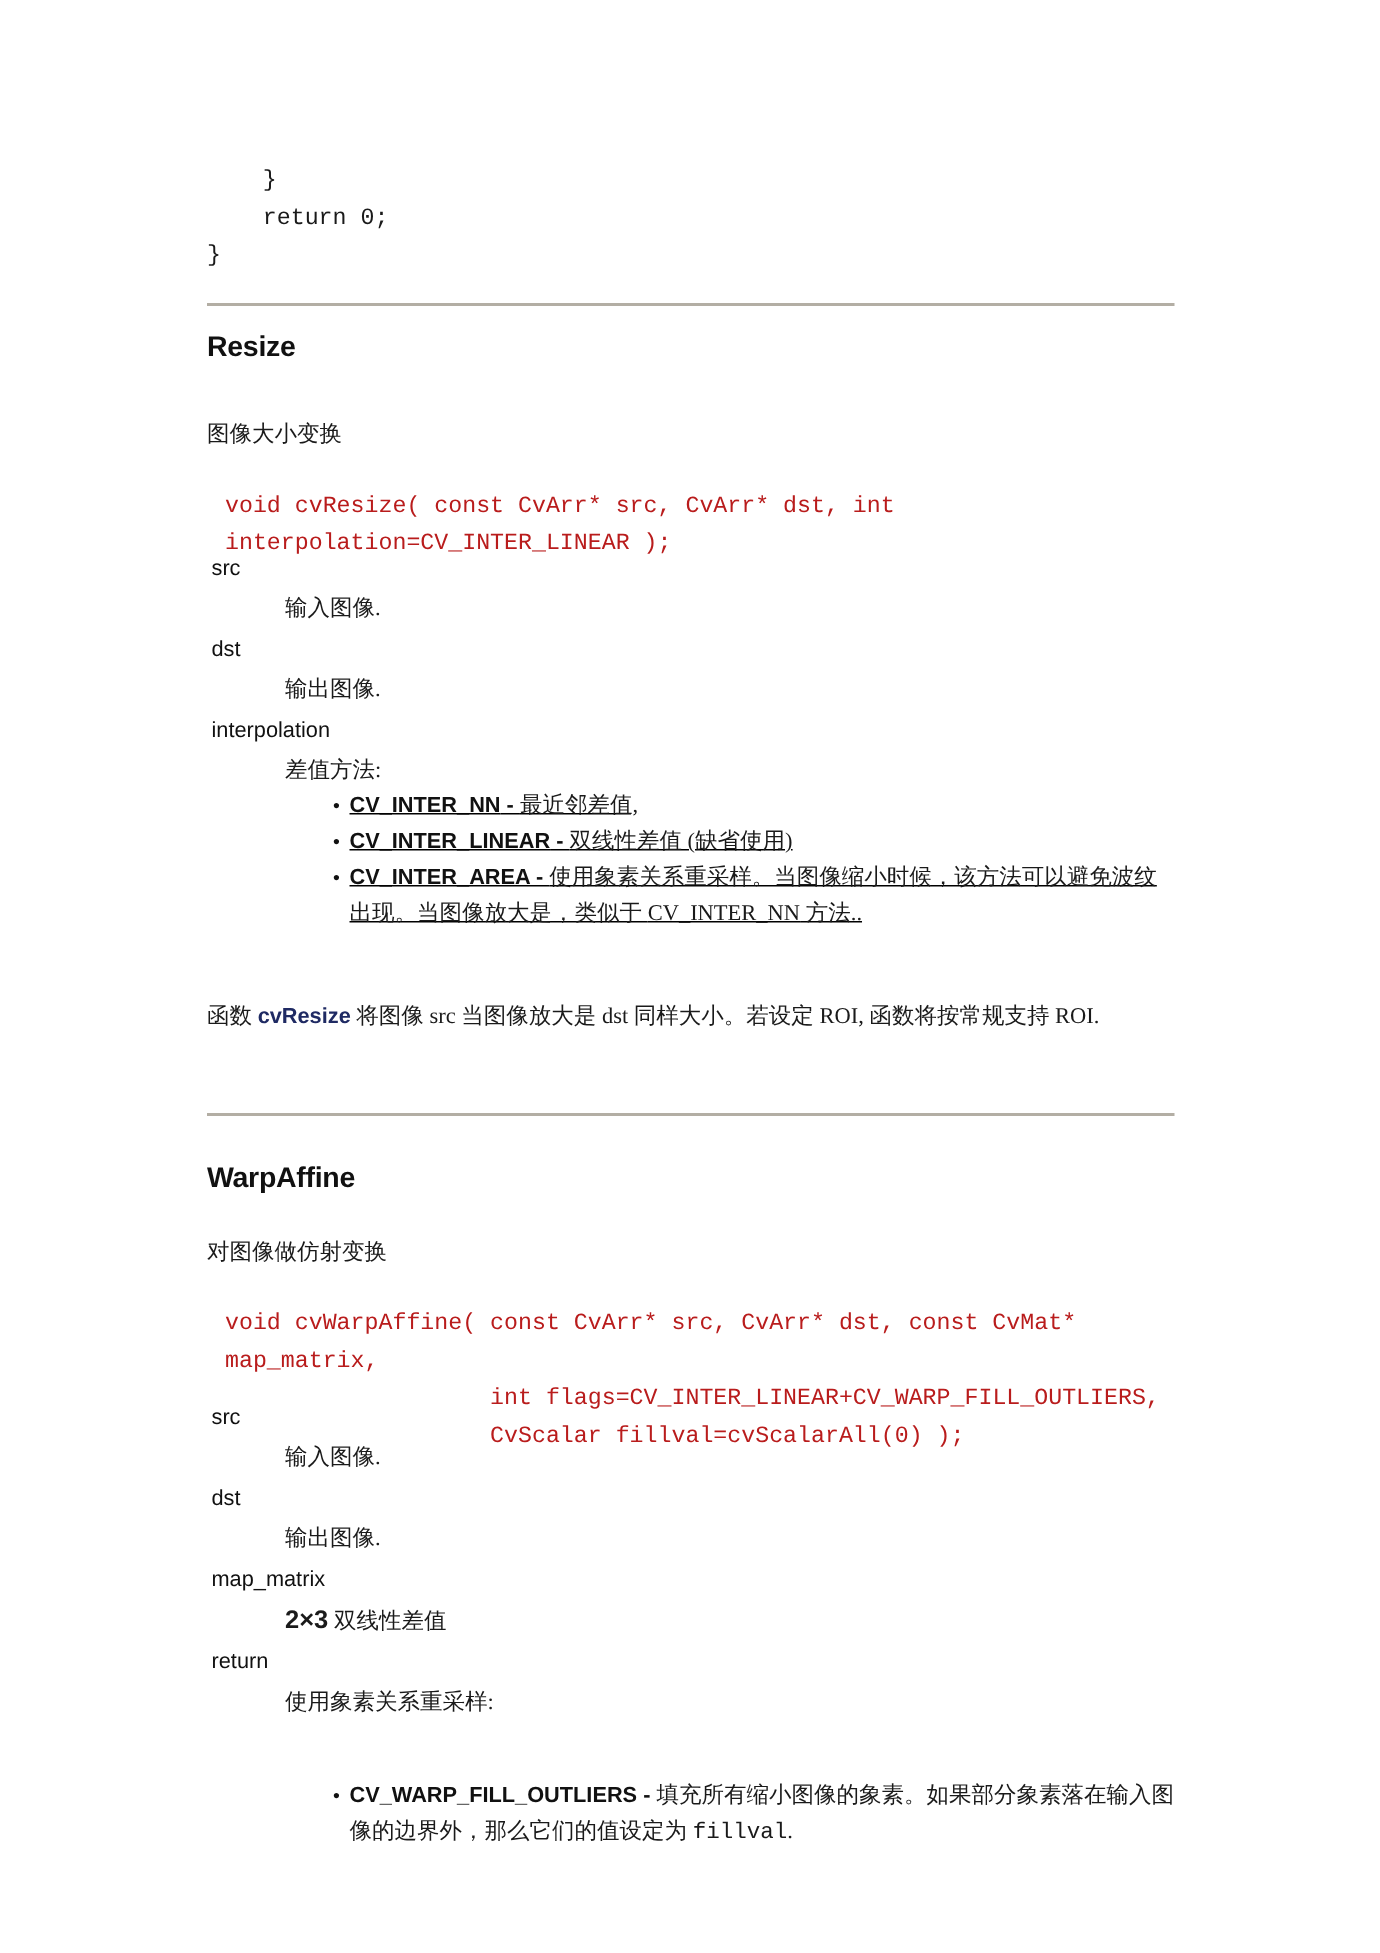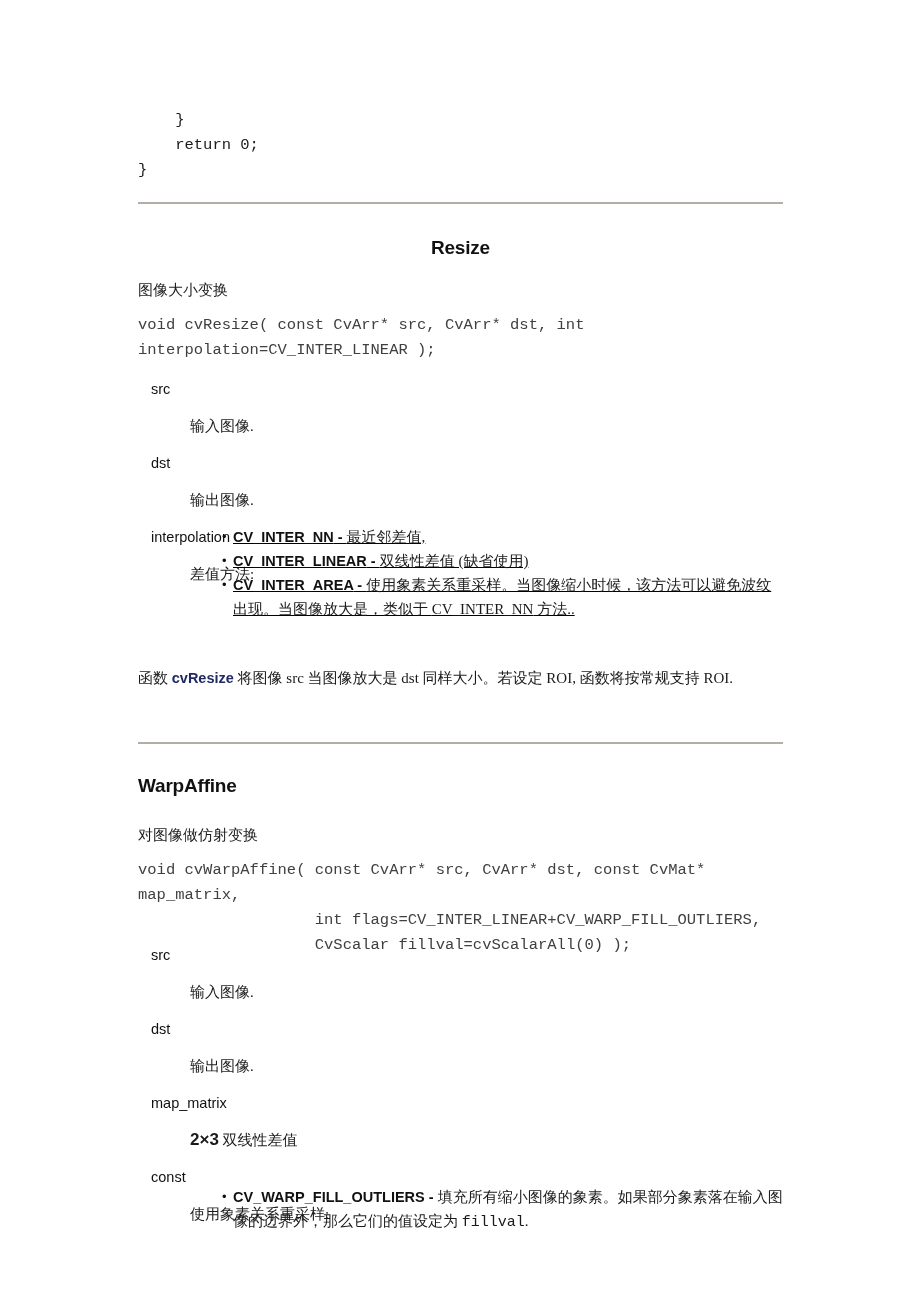--- a/index.html
+++ b/index.html
@@ -29,22 +29,22 @@
     line-height: 25px;
     white-space: pre;
     color: #1a1a1a;
     letter-spacing: 0px;
   }
   .sig {
     font-family: "Liberation Mono", "DejaVu Sans Mono", monospace;
     font-size: 15.5px;
     line-height: 25px;
     white-space: pre-wrap;
-    color: #404040;
-    margin: 0;
+    color: #b91c1c;
+    margin: 12px;
   }
   .cn {
     font-family: "Liberation Serif", "DejaVu Serif", serif;
     font-size: 15px;
     line-height: 24px;
     color: #1a1a1a;
   }
 
   h2.section-title {
     font-family: "Liberation Sans", "DejaVu Sans", sans-serif;
@@ -65,21 +65,21 @@
 
   
   dl.params {
     margin: 0;
   }
   dl.params dt {
     font-family: "Liberation Sans", "DejaVu Sans", sans-serif;
     font-size: 14.5px;
     line-height: 24px;
     color: #111111;
-    margin: 13px;
+    margin: 3px;
   }
   dl.params dd {
     margin: 0 0 0 52px;
     font-family: "Liberation Serif", "DejaVu Serif", serif;
     font-size: 15px;
     line-height: 24px;
     color: #1a1a1a;
   }
   dd .numx {
     font-family: "Liberation Sans", "DejaVu Sans", sans-serif;
@@ -154,21 +154,21 @@
 <div class="page">
 
   <div class="blk" style="top:108px;">
     <div class="mono">    }</div>
     <div class="mono">    return 0;</div>
     <div class="mono">}</div>
   </div>
 
   <hr class="rule blk" style="top:202px;">
 
-  <h2 class="section-title blk" style="top:237px;text-align:center;">Resize</h2>
+  <h2 class="section-title blk" style="top:221px;">Resize</h2>
 
   <div class="cn blk" style="top:278px;">图像大小变换</div>
 
   <pre class="sig blk" style="top:313px;">void cvResize( const CvArr* src, CvArr* dst, int
 interpolation=CV_INTER_LINEAR );</pre>
 
   <dl class="params blk" style="top:364px;">
     <dt>src</dt>
     <dd>输入图像.</dd>
     <dt>dst</dt>
@@ -203,21 +203,21 @@
                    int flags=CV_INTER_LINEAR+CV_WARP_FILL_OUTLIERS,
                    CvScalar fillval=cvScalarAll(0) );</pre>
 
   <dl class="params blk" style="top:930px;">
     <dt>src</dt>
     <dd>输入图像.</dd>
     <dt>dst</dt>
     <dd>输出图像.</dd>
     <dt>map_matrix</dt>
     <dd><span class="numx">2×3</span><span> 双线性差值</span></dd>
-    <dt>const</dt>
+    <dt>return</dt>
     <dd>使用象素关系重采样:</dd>
   </dl>
 
   <ul class="consts blk" style="top:1185px; padding-left:84px; width:561px;">
     <li>
       <span class="const-name">CV_WARP_FILL_OUTLIERS</span><span class="const-name"> - </span><span>填充所有缩小图像的象素。如果部分象素落在输入图像的边界外，那么它们的值设定为 </span><span class="code-inline">fillval</span><span>.</span>
     </li>
   </ul>
 
 </div>

